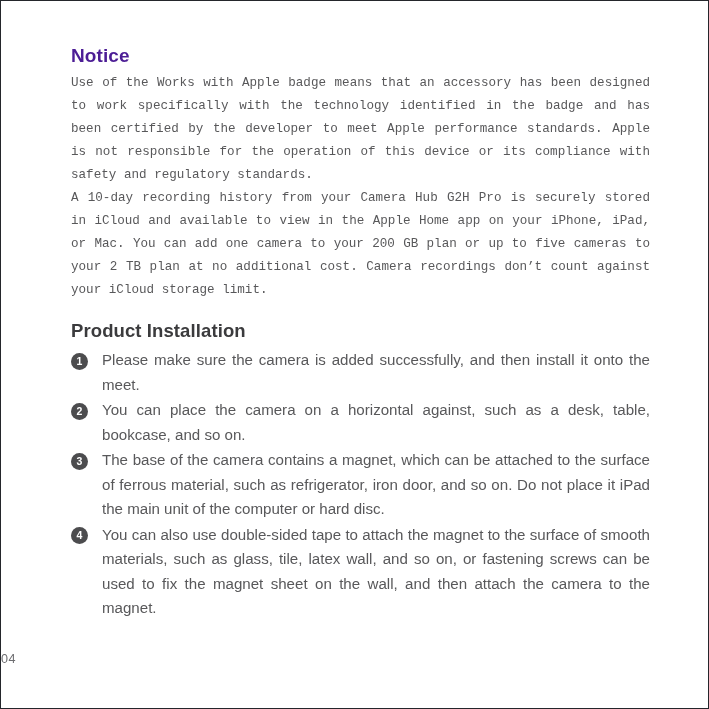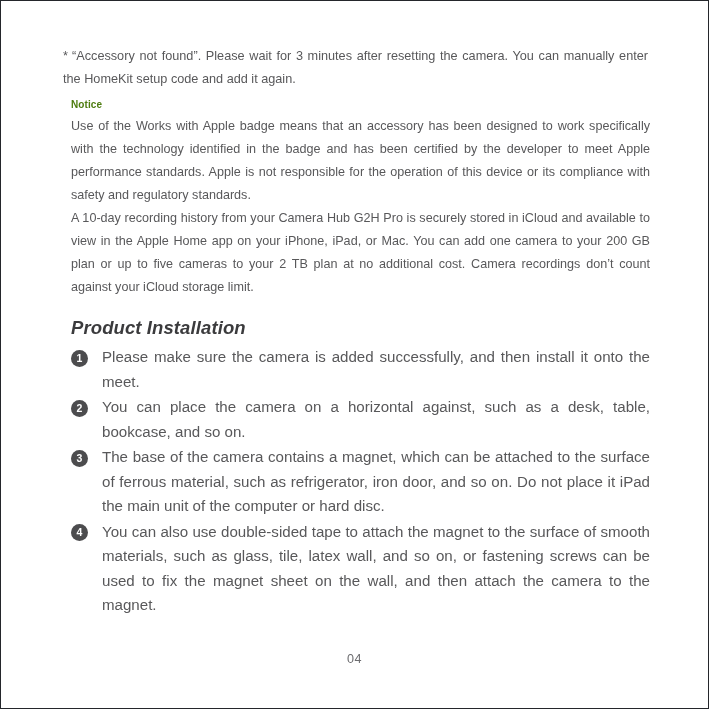--- a/index.html
+++ b/index.html
@@ -46,47 +46,47 @@
   .footnote .fn-star {
     display: inline-block;
     width: 9px;
   }
   .footnote .fn-body {
     display: inline;
   }
 
   
   h2.notice-heading {
-    color: #4d7c0f;
-    font-size: 10px;
+    color: #4c1d95;
+    font-size: 19px;
     font-weight: bold;
     margin: 0 0 5px 9px;
     letter-spacing: 0.1px;
   }
   h2.section-heading {
     color: #3b3b3d;
     font-size: 18.5px;
     font-weight: bold;
     margin: 18px 0 6px 9px;
     letter-spacing: 0.1px;
-    font-style: italic;
   }
 
   
   .notice-block {
     margin-left: 9px;
     margin-right: 2px;
   }
   .notice-block p {
     color: #58585a;
     font-size: 12.6px;
     line-height: 23px;
     text-align: justify;
     text-justify: inter-word;
     margin: 0 0 0 0;
+    font-family: Liberation Mono, monospace;
   }
   .notice-block p:last-child {
     margin-bottom: 0;
   }
 
   
   .install-list {
     list-style: none;
     margin: 0;
     padding: 0 0 0 9px;
@@ -120,35 +120,31 @@
   .install-item .item-text {
     display: block;
   }
 
   
   .page-number {
     position: absolute;
     left: 0;
     right: 0;
     bottom: 42px;
-    text-align: center;
     color: #6d6d70;
     font-size: 12.6px;
     letter-spacing: 0.4px;
   }
 </style>
 </head>
 <body>
 
 <div class="page">
   <div class="page-inner">
 
-    <p class="footnote">
-      <span class="fn-star">*</span><span class="fn-body">“Accessory not found”. Please wait for 3 minutes after resetting the camera. You can manually enter the HomeKit setup code and add it again.</span>
-    </p>
 
     <h2 class="notice-heading">Notice</h2>
 
     <div class="notice-block">
       <p>Use of the Works with Apple badge means that an accessory has been designed to work specifically with the technology identified in the badge and has been certified by the developer to meet Apple performance standards. Apple is not responsible for the operation of this device or its compliance with safety and regulatory standards.</p>
       <p>A 10-day recording history from your Camera Hub G2H Pro is securely stored in iCloud and available to view in the Apple Home app on your iPhone, iPad, or Mac. You can add one camera to your 200 GB plan or up to five cameras to your 2 TB plan at no additional cost. Camera recordings don’t count against your iCloud storage limit.</p>
     </div>
 
     <h2 class="section-heading">Product Installation</h2>
 

